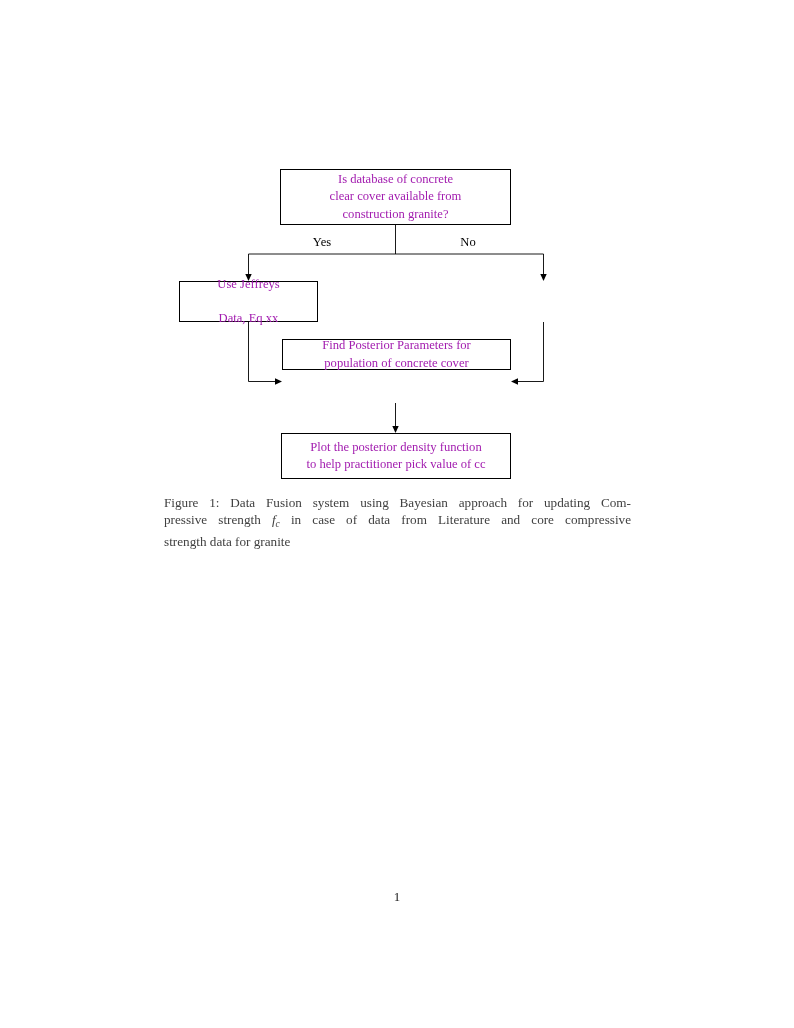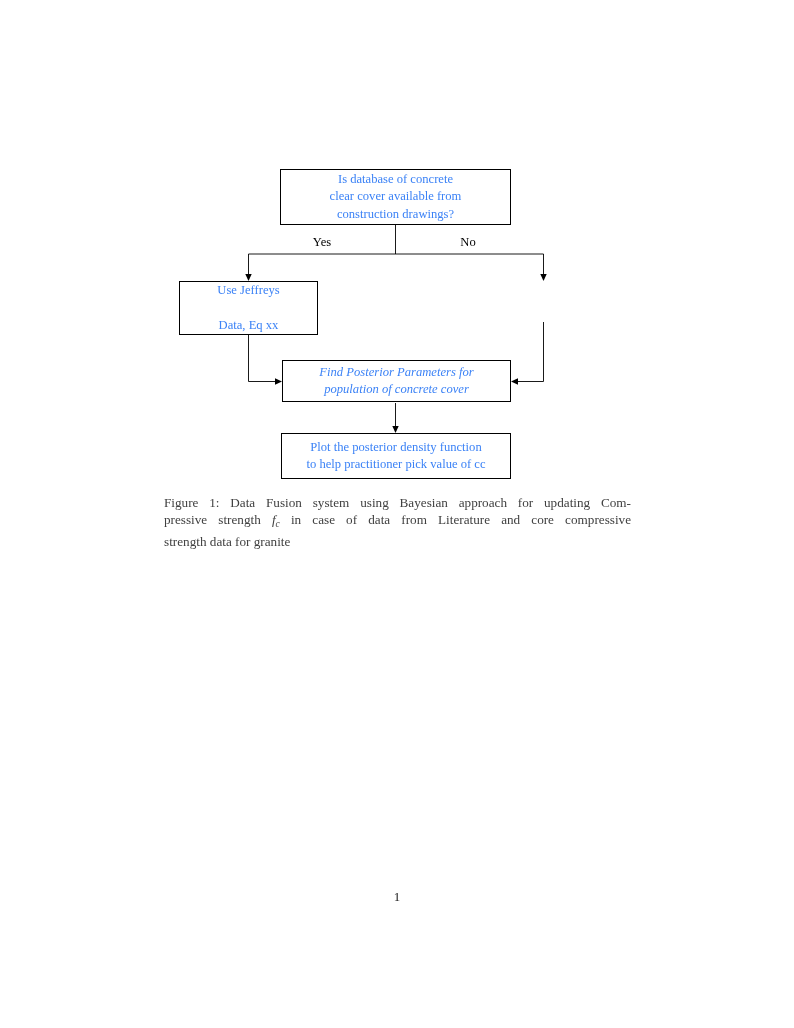--- a/index.html
+++ b/index.html
@@ -17,26 +17,26 @@
     position: absolute;
     border: 1px solid #000000;
     background: #ffffff;
     display: flex;
     flex-direction: column;
     justify-content: center;
     align-items: center;
     text-align: center;
     font-size: 12.6px;
     line-height: 17.3px;
-    color: #3b82f6;
+    color: #a21caf;
   }
   .box-decision  { left: 280px; top: 169px; width: 231px; height: 56px; }
-  .box-left      { left: 179px; top: 281px; width: 139px; height: 54px; gap: 17px; }
+  .box-left      { left: 179px; top: 281px; width: 139px; height: 41px; gap: 17px; }
   .box-right     { left: 474px; top: 281px; width: 139px; height: 41px; }
-  .box-posterior { left: 282px; top: 360px; width: 229px; height: 42px; font-style: italic; }
+  .box-posterior { left: 282px; top: 339px; width: 229px; height: 31px; }
   .box-plot      { left: 281px; top: 433px; width: 230px; height: 46px; }
   .connectors {
     position: absolute;
     left: 0; top: 0;
     width: 794px; height: 520px;
     pointer-events: none;
   }
   .connectors line, .connectors path {
     stroke: #000000;
     stroke-width: 0.9;
@@ -100,21 +100,21 @@
     <path d="M 543.5 322 L 543.5 381.5 L 517 381.5"></path>
     <polygon points="511,381.5 518,378.3 518,384.7"></polygon>
 
     <line x1="395.5" y1="403" x2="395.5" y2="427"></line>
     <polygon points="395.5,433 392.3,426 398.7,426"></polygon>
   </svg>
 
   <div class="fc-box box-decision">
     <div>Is database of concrete</div>
     <div>clear cover available from</div>
-    <div>construction drawings?</div>
+    <div>construction granite?</div>
   </div>
 
   <div class="branch-label label-yes">Yes</div>
   <div class="branch-label label-no">No</div>
 
   <div class="fc-box box-left">
     <div>Use Jeffreys</div>
     <div>Data, Eq xx</div>
   </div>
 

